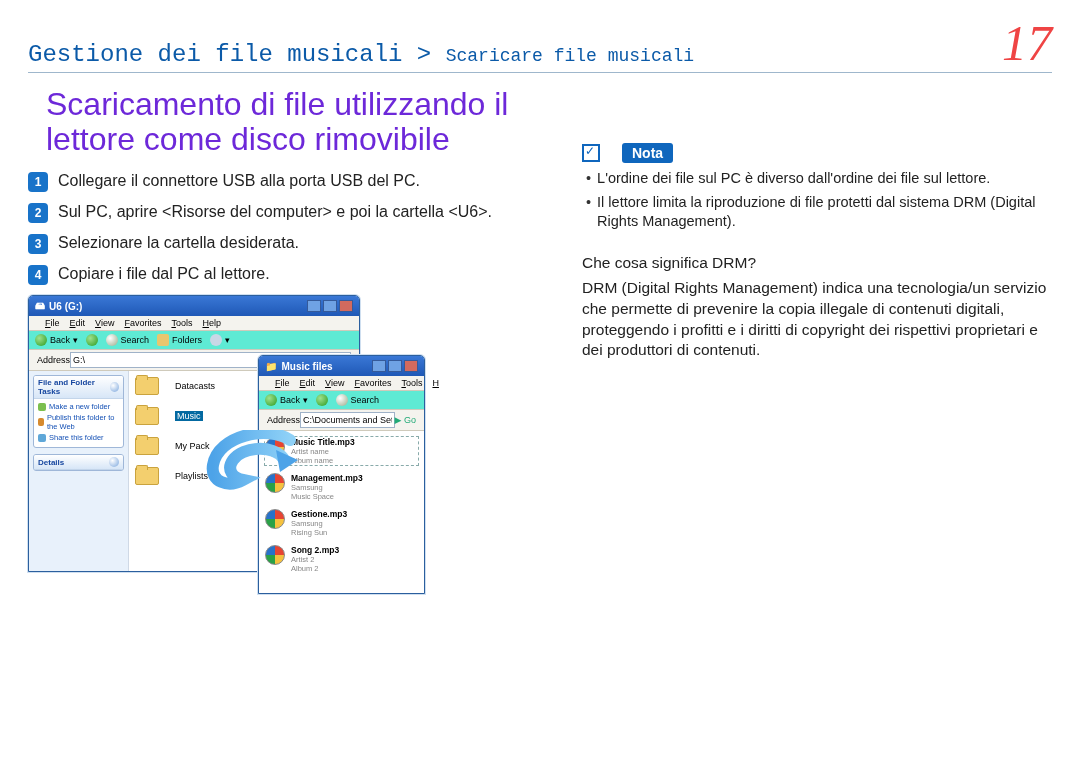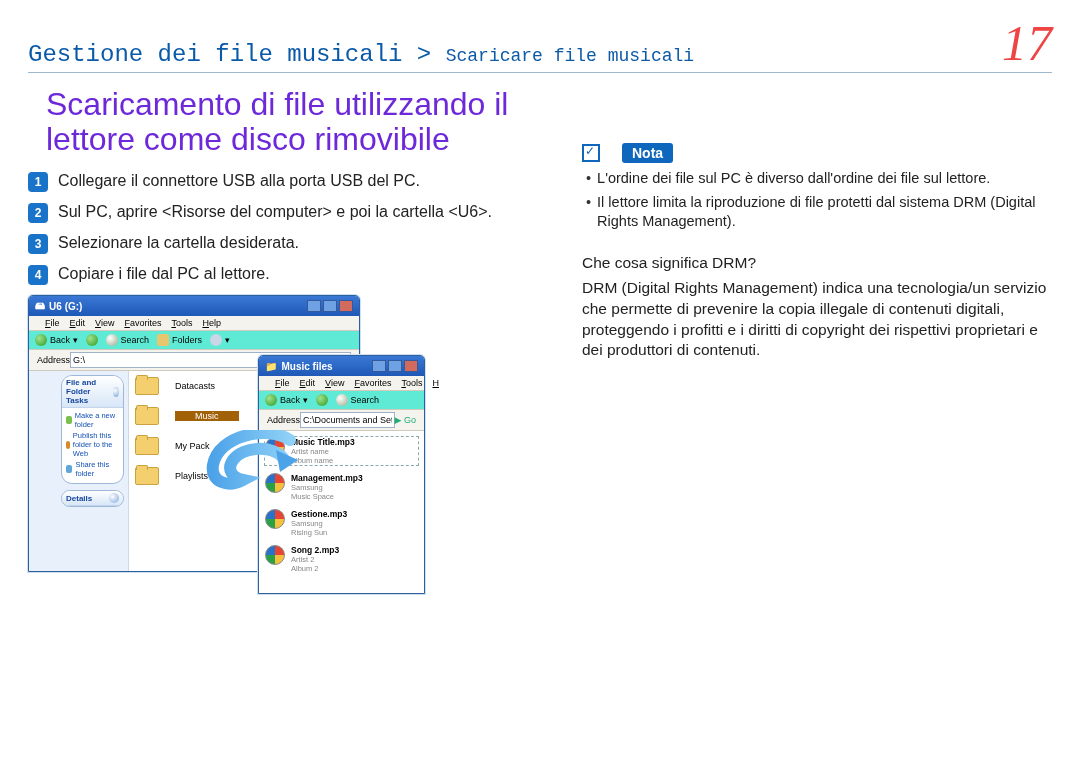--- a/index.html
+++ b/index.html
@@ -208,24 +208,23 @@
   .sidebar {
     width: 100px;
     background: #e8f1fb;
     border-right: 1px solid #cfd9e6;
     padding: 4px;
     box-sizing: border-box;
   }
   .panel {
     background: #fff;
     border: 1px solid #9fb7d8;
-    border-radius: 11px;
+    border-radius: 3px;
     margin-bottom: 6px;
     overflow: hidden;
-    margin-left: 28px;
   }
   .panel h4 {
     margin: 0;
     background: linear-gradient(#fff,#d7e6f7);
     color: #16469f;
     font-size: 8px;
     padding: 2px 4px;
     border-bottom: 1px solid #c3d5ea;
     display: flex;
     justify-content: space-between;
@@ -275,21 +274,21 @@
   .foldericon::before {
     content: "";
     position: absolute; left: 0; top: -3px;
     width: 10px; height: 4px;
     background: #f3cf6e;
     border: 1px solid #caa33e;
     border-bottom: none;
     border-radius: 2px 2px 0 0;
   }
   .folderrow.sel span {
-    background: #a16207; color: #fff; padding: 0 20px;
+    background: #0369a1; color: #fff; padding: 0 2px;
   }
 
   
   #win2 .body2 {
     background: #fff;
     padding: 6px;
     height: 150px;
   }
   .filerow {
     display: flex; gap: 6px; align-items: flex-start;

